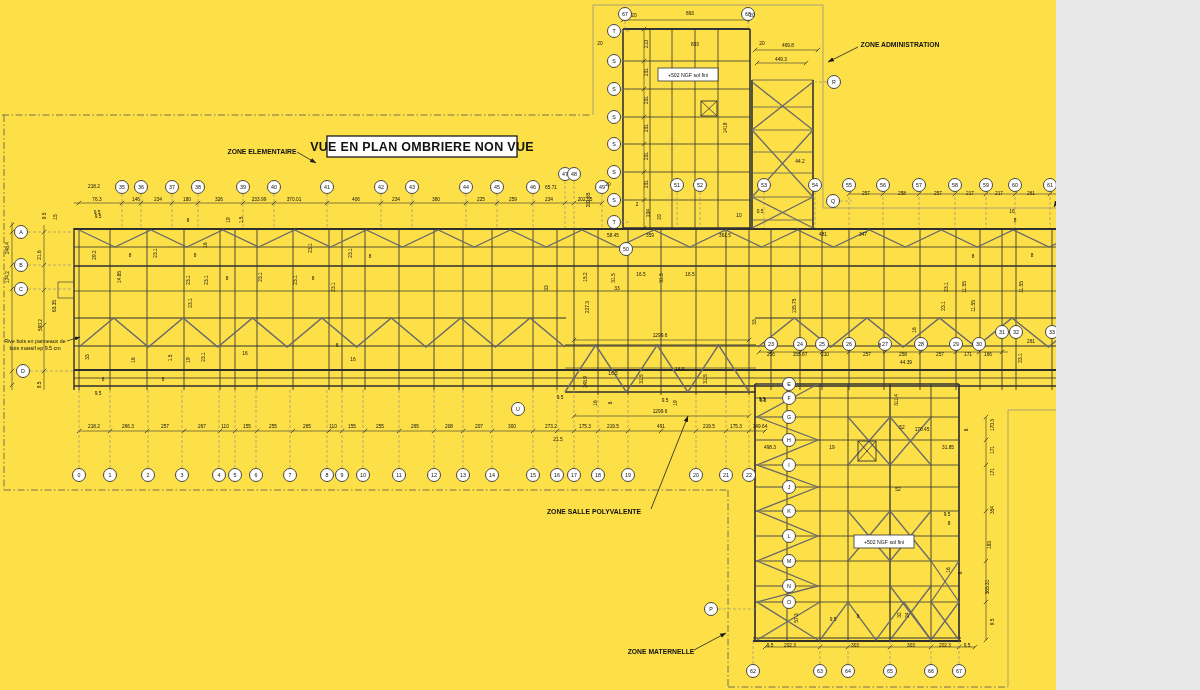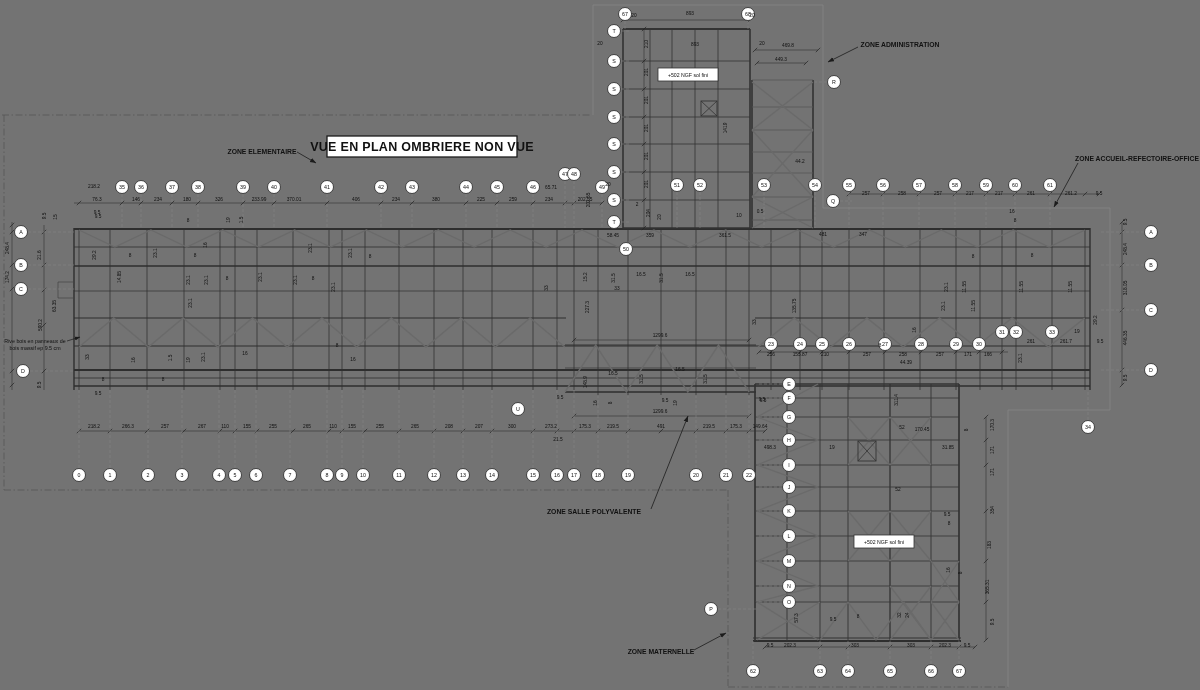--- a/index.html
+++ b/index.html
@@ -1,16 +1,16 @@
 <!DOCTYPE html>
 <html><head>
 <meta charset="utf-8">
 <style>
   html,body{margin:0;padding:0;background:#e8e8e8;font-family:"Liberation Sans",sans-serif;}
-  .sheet{position:relative;width:1200px;height:690px;background:#737373;overflow:hidden;}
+  .sheet{position:relative;width:1056px;height:690px;background:#fde047;overflow:hidden;}
   svg{position:absolute;left:0;top:0;}
   text{fill:#111;}
   .title-text{font-size:12.5px;font-weight:bold;letter-spacing:.3px;}
   .zone-text{font-size:6.8px;font-weight:bold;}
   .note-text{font-size:5.3px;}
   .dim-text{font-size:4.8px;}
   .bub-text{font-size:5.3px;}
   .lvl-text{font-size:5.2px;}
 </style>
 </head>

